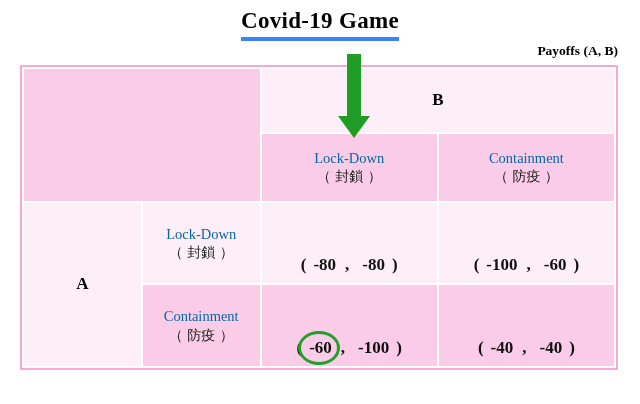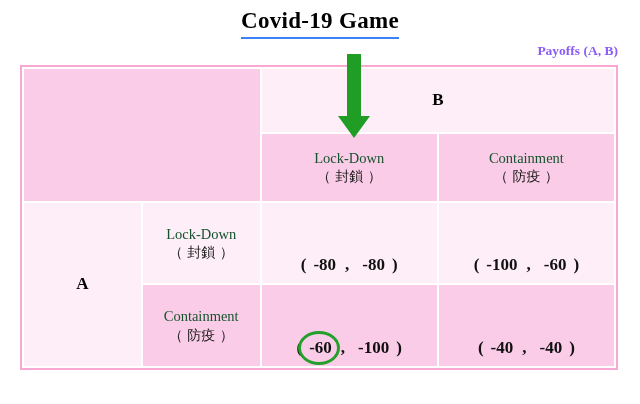--- a/index.html
+++ b/index.html
@@ -24,32 +24,32 @@
     text-align: center;
   }
   .title {
     display: inline-block;
     font-family: "Liberation Serif", "DejaVu Serif", serif;
     font-weight: bold;
     font-size: 23px;
     color: #000000;
     letter-spacing: 0.3px;
     padding-bottom: 3px;
-    border-bottom: 2px solid #3b82f6;
+    border-bottom: 4px solid #3b82f6;
   }
 
   
   .payoffs {
     position: absolute;
     right: 22px;
     top: 43px;
     font-family: "Liberation Serif", "DejaVu Serif", serif;
     font-weight: bold;
     font-size: 13.5px;
-    color: #8b5cf6;
+    color: #000000;
     white-space: nowrap;
     text-align: right;
   }
 
   
   .matrix {
     position: absolute;
     left: 20px;
     top: 65px;
     width: 598px;
@@ -72,21 +72,21 @@
     padding: 0;
     color: #111111;
   }
   .c-dark   { background: #fbcce7 !important; }
   .c-light  { background: #fdeef7 !important; }
 
   .lbl-en {
     font-family: "Liberation Serif", "DejaVu Serif", serif;
     font-size: 14.5px;
     line-height: 1.25;
-    color: #14532d;
+    color: #0369a1;
   }
   .lbl-cn {
     font-family: "DejaVu Sans", "Liberation Sans", sans-serif;
     font-size: 14px;
     line-height: 1.3;
     color: #1a1a1a;
   }
   .player-letter {
     font-family: "Liberation Serif", "DejaVu Serif", serif;
     font-weight: bold;

